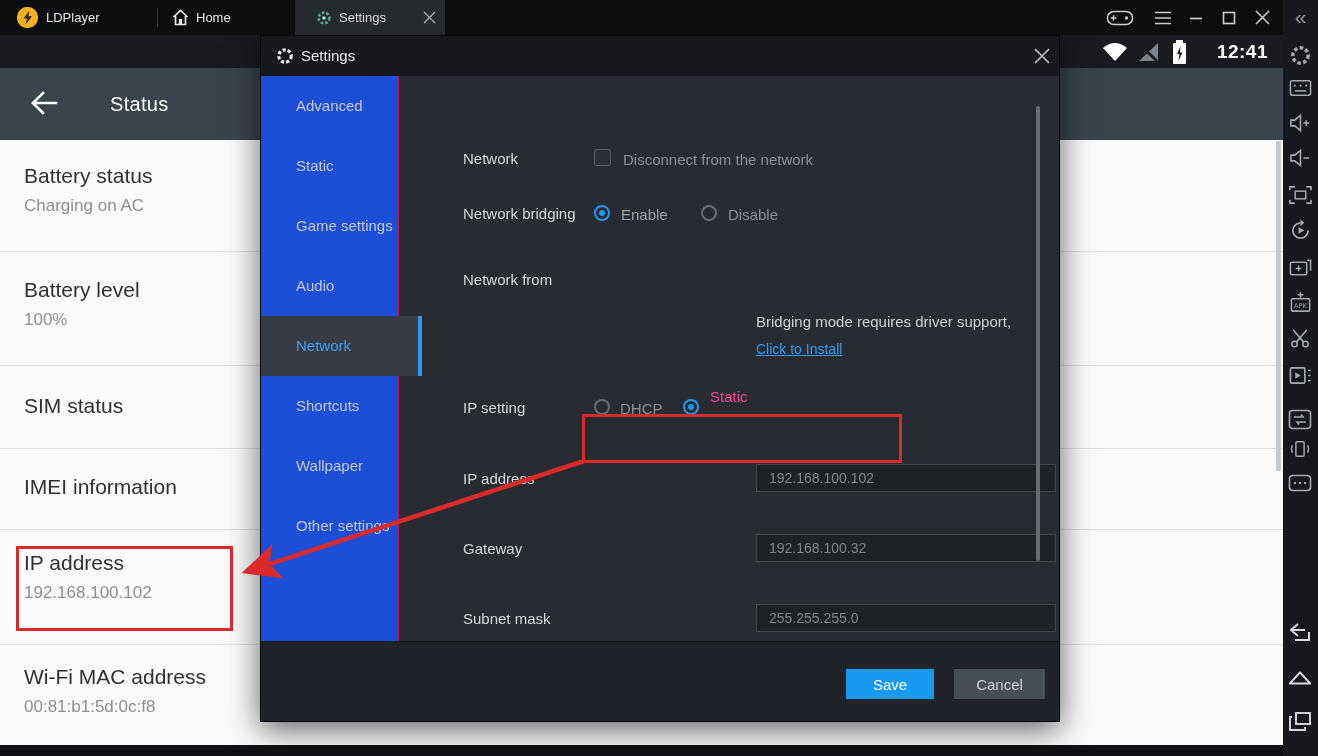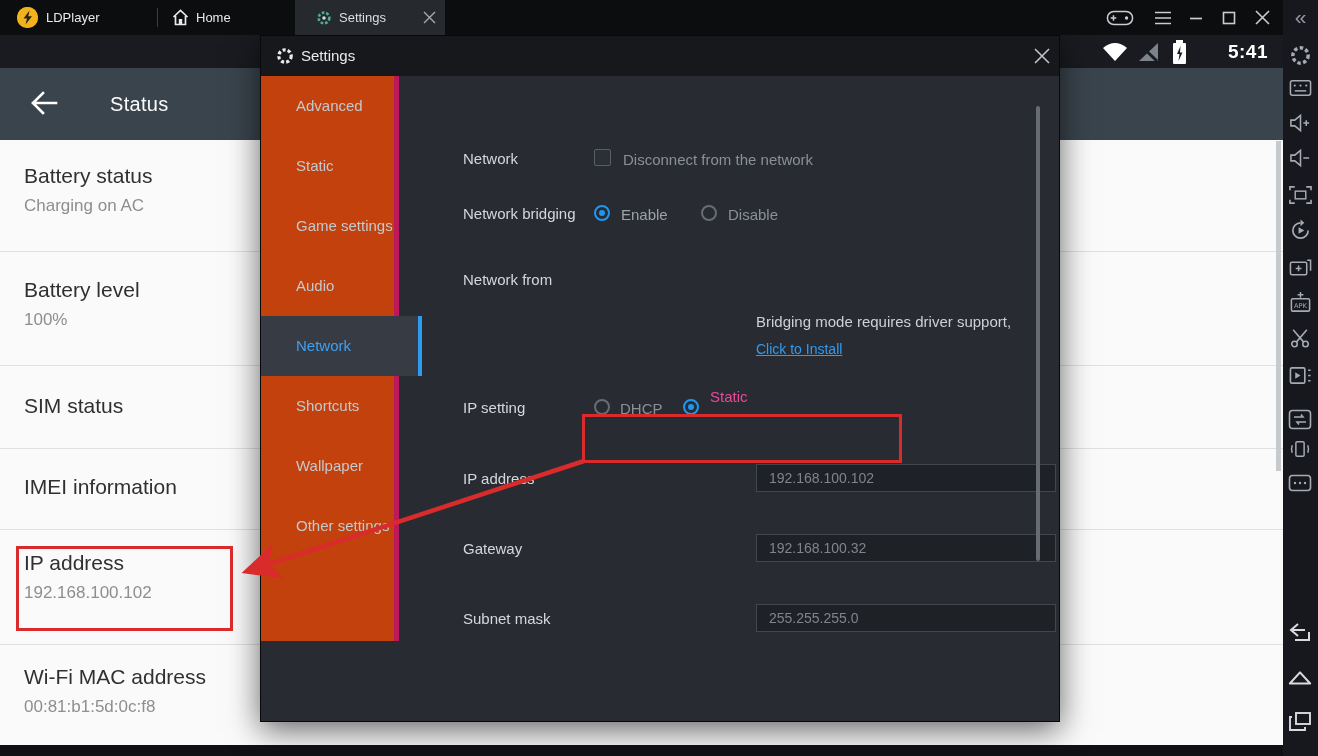--- a/index.html
+++ b/index.html
@@ -34,21 +34,21 @@
   .row-sub { display:block; font-size:17px; color:#8e8e8e; margin-top:8px; }
   #android-navbar { position:absolute; left:0; top:745px; width:1283px; height:11px; background:#101114; z-index:1; }
   #list-scrollbar { position:absolute; left:1276px; top:141px; width:5px; height:330px; background:#c7cacd; z-index:2; }
 
   
   #dialog { position:absolute; left:260px; top:35px; width:800px; height:687px; z-index:5;
     background:#282c32; border:1px solid #08090a; box-shadow:0 8px 30px rgba(0,0,0,.6); }
   #dlg-header { position:absolute; left:0; top:0; width:798px; height:40px; background:#16181c; }
   #dlg-title { position:absolute; left:40px; top:0; height:40px; line-height:40px; color:#e9eaec; font-size:15px; }
   #dlg-close { position:absolute; left:770px; top:9px; width:22px; height:22px; display:flex; align-items:center; justify-content:center; cursor:pointer; }
-  #dlg-sidebar { position:absolute; left:0; top:40px; width:138px; height:565px; background:#c2410c; border-right:5px solid #be185d; }
+  #dlg-sidebar { position:absolute; left:0; top:40px; width:138px; height:565px; background:#1d4ed8; border-right:1px solid #be185d; }
   .nav-item { position:absolute; left:0; width:161px; height:60px; line-height:60px; padding-left:35px;
     color:#c5c8cd; font-size:15px; cursor:pointer; }
   .nav-item.selected { background:#363b44; color:#3fa0f4; }
   .nav-item.selected::after { content:""; position:absolute; right:0; top:0; width:4px; height:60px; background:#2e9bf0; }
   #dlg-main { position:absolute; left:162px; top:40px; width:636px; height:565px; background:#282c32; }
   .form-label { position:absolute; left:40px; color:#d4d7db; font-size:15px; }
   .ctl-text { position:absolute; color:#8b8f96; font-size:15px; }
   .checkbox { position:absolute; width:17px; height:17px; background:#2b2f36; border:1px solid #5a5f66; border-radius:2px; cursor:pointer; }
   .radio { position:absolute; width:16px; height:16px; border-radius:50%; cursor:pointer; }
   .radio.off { border:2px solid #686d74; background:transparent; }
@@ -87,21 +87,21 @@
           <line x1="2" y1="2" x2="20" y2="19" stroke="#191b20" stroke-width="3"></line>
         </svg>
     </span>
     <span class="abs" style="right:96px; top:5px;">
       <svg width="15" height="24" viewBox="0 0 15 24">
           <rect x="4" y="0" width="7" height="3" fill="#ffffff"></rect>
           <rect x="1" y="3" width="13" height="21" rx="1" fill="#ffffff"></rect>
           <path d="M8.5 6 L5 14 L7.5 14 L6.5 21 L10.5 12.5 L8 12.5 Z" fill="#191b20"></path>
         </svg>
     </span>
-    <span id="status-time">5:41</span>
+    <span id="status-time">12:41</span>
   </div>
 
   <div id="status-header">
     <span class="abs" style="left:30px; top:22px;">
       <svg width="28" height="26" viewBox="0 0 28 26">
           <path d="M13 3 L3 13 L13 23 M3 13 L26 13" stroke="#ffffff" stroke-width="2.6" fill="none" stroke-linecap="square"></path>
         </svg>
     </span>
     <span id="status-title">Status</span>
   </div>
@@ -186,20 +186,24 @@
 
       <span class="form-label" style="top:464px;">Gateway</span>
       <input class="input-box" style="left: 333px; top: 458px;" value="192.168.100.32">
 
       <span class="form-label" style="top:534px;">Subnet mask</span>
       <input class="input-box" style="left: 333px; top: 528px;" value="255.255.255.0">
     </div>
 
     <div id="dlg-scrollbar"></div>
 
+    <div id="dlg-footer">
+      <button id="btn-save" class="dlg-btn">Save</button>
+      <button id="btn-cancel" class="dlg-btn">Cancel</button>
+    </div>
   </div>
 
   <div id="titlebar">
     <span id="logo-badge">
       <svg width="21" height="21" viewBox="0 0 21 21">
           <circle cx="10.5" cy="10.5" r="10.5" fill="#f2b21d"></circle>
           <path d="M12.5 3.5 L6.5 11.5 L10 11.5 L8.5 17.5 L15 9.2 L11.3 9.2 Z" fill="#2a2416"></path>
         </svg>
     </span>
     <span class="tb-text abs" style="left:46px;text-align:right;">LDPlayer</span>

